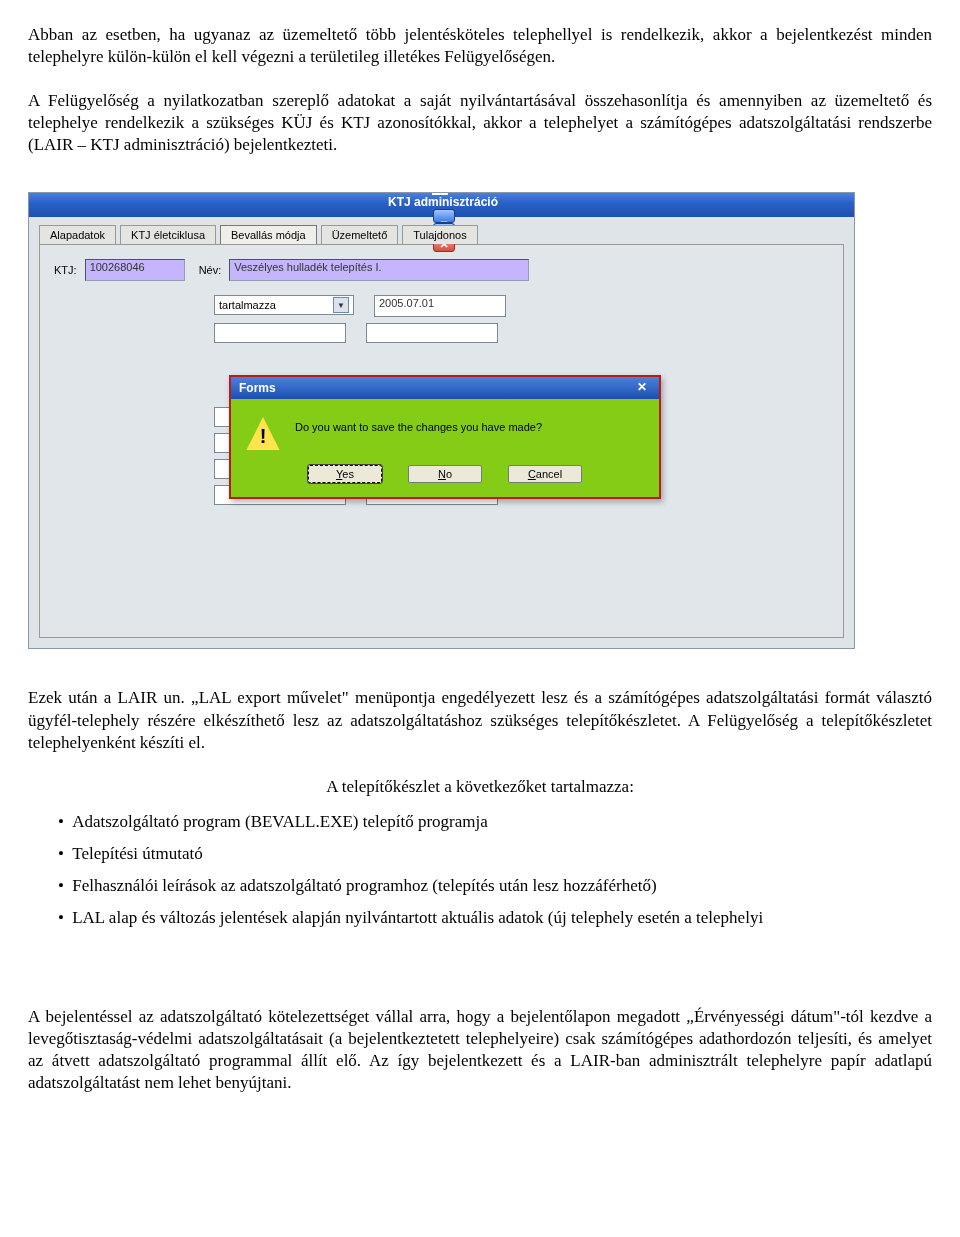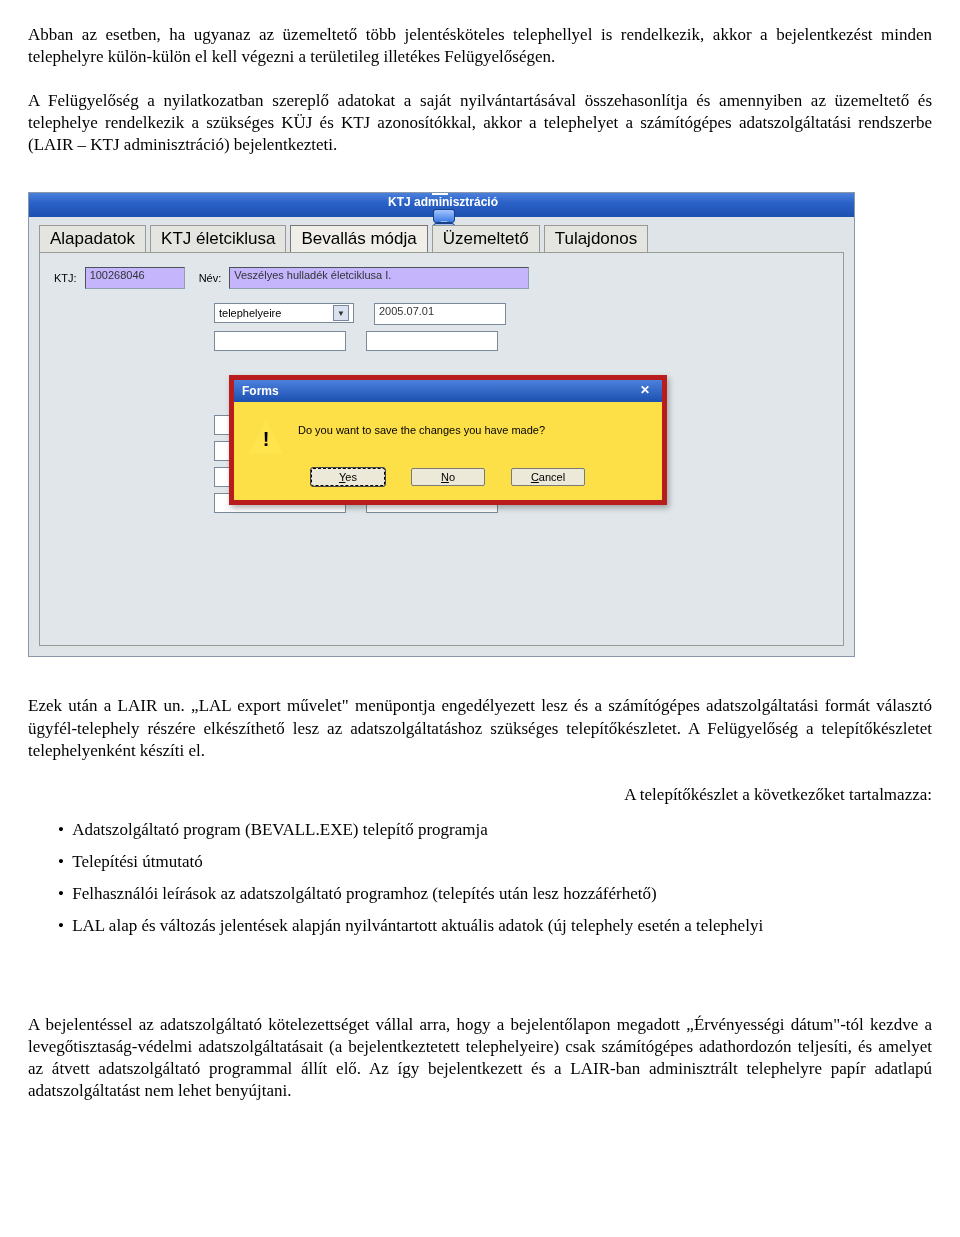--- a/index.html
+++ b/index.html
@@ -69,21 +69,21 @@
   .tabs {
     display: flex;
     padding: 8px 10px 0 10px;
     gap: 4px;
   }
   .tab {
     background:#e4e4e0;
     border:1px solid #9a9a94;
     border-bottom:none;
     padding: 3px 10px;
-    font-size:17px;
+    font-size:11px;
   }
   .tab.active {
     background:#efeee9;
     border-color:#787870;
   }
   .form-area {
     border:1px solid #9a9a94;
     margin: 0 10px 10px 10px;
     background:#e1e6ea;
     padding: 14px 14px 22px 14px;
@@ -130,22 +130,22 @@
     margin: 6px 0 0 160px;
   }
   .empty-slot .box {
     background:#fff; border:1px solid #7a8a9a;
     height:18px; width:130px;
   }
   .dialog {
     position:absolute;
     left:200px; top:182px;
     width:428px;
-    border:5px solid #b91c1c;
-    background:#fde047;
+    border:2px solid #b91c1c;
+    background:#84cc16;
     font-family:Tahoma, Arial, sans-serif;
     box-shadow:2px 3px 6px rgba(0,0,0,0.3);
   }
   .dialog .dtitle {
     height:22px;
     background: linear-gradient(to bottom,#4b80dc,#1c50b0);
     color:#fff; display:flex; align-items:center;
     padding:0 4px 0 8px;
     font-weight:bold; font-size:12px;
   }
@@ -211,27 +211,27 @@
       <div class="tab active">Bevallás módja</div>
       <div class="tab">Üzemeltető</div>
       <div class="tab">Tulajdonos</div>
     </div>
 
     <div class="form-area">
       <div class="row">
         <span class="lbl">KTJ:</span>
         <div class="inp sunken" style="width:90px">100268046</div>
         <span class="lbl" style="margin-left:6px">Név:</span>
-        <div class="inp sunken" style="width:290px">Veszélyes hulladék életciklusa I.</div>
+        <div class="inp sunken" style="width:290px">Veszélyes hulladék telepítés I.</div>
       </div>
 
 
       <div class="typerow">
         <div class="select">
-          <span>telephelyeire</span>
+          <span>tartalmazza</span>
           <div class="arrow">▼</div>
         </div>
         <div class="inp" style="width:122px">2005.07.01</div>
       </div>
 
       <div class="empty-slot">
           <div class="box"></div>
           <div class="box"></div>
         </div>
       <div class="empty-slot" style="margin-top:64px">
@@ -268,21 +268,21 @@
           <div class="btn"><u>C</u>ancel</div>
         </div>
       </div>
 
     </div>
   </div>
 </div>
 
 <p>Ezek után a LAIR un. „LAL export művelet" menüpontja engedélyezett lesz és a számítógépes adatszolgáltatási formát választó ügyfél-telephely részére elkészíthető lesz az adatszolgáltatáshoz szükséges telepítőkészletet. A Felügyelőség a telepítőkészletet telephelyenként készíti el.</p>
 
-<p style="text-align:right; margin-bottom:14px">A telepítőkészlet a következőket tartalmazza:</p>
+<p style="text-align:center; margin-bottom:14px">A telepítőkészlet a következőket tartalmazza:</p>
 
 <ul class="bullets">
   <li>Adatszolgáltató program (BEVALL.EXE) telepítő programja</li>
   <li>Telepítési útmutató</li>
   <li>Felhasználói leírások az adatszolgáltató programhoz (telepítés után lesz hozzáférhető)</li>
   <li>
     <span>LAL alap és változás jelentések alapján nyilvántartott aktuális adatok (új telephely esetén a telephelyi</span>
   </li>
 </ul>
 

